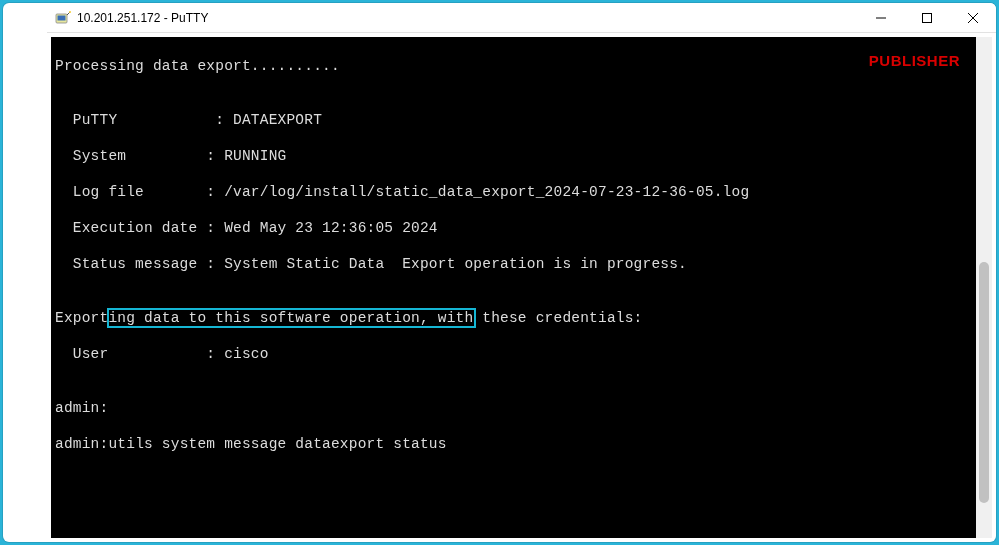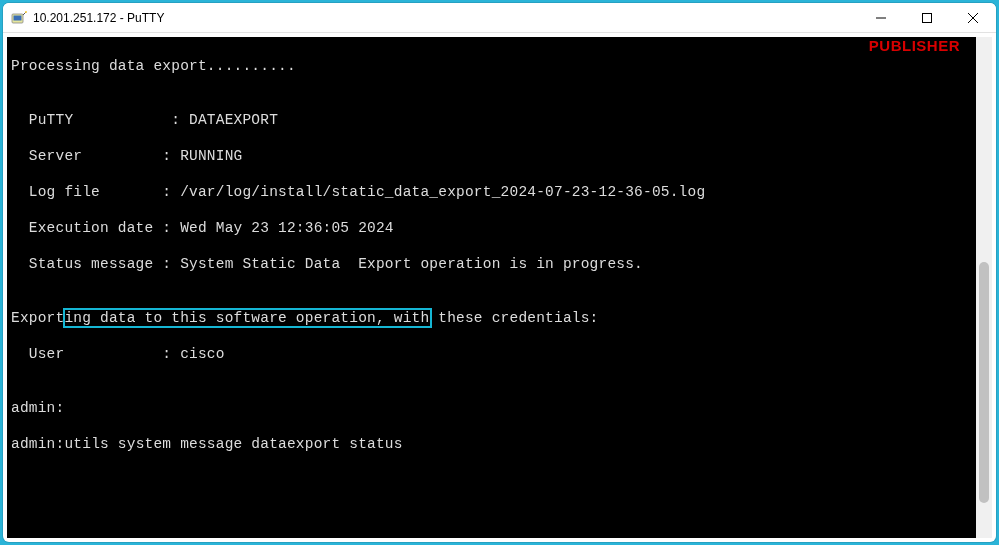--- a/index.html
+++ b/index.html
@@ -13,20 +13,21 @@
     }
     .window {
       width: 100%;
       height: 100%;
       background: #fff;
       border-radius: 6px;
       overflow: hidden;
       display: flex;
       flex-direction: column;
       box-shadow: 0 0 0 1px rgba(0,0,0,.1);
+      padding-left: 44px;
     }
     .titlebar {
       height: 30px;
       background: #fff;
       display: flex;
       align-items: center;
       border-bottom: 1px solid #e2e2e2;
     }
     .title-left {
       display: flex;
@@ -70,21 +71,21 @@
       font-family: "Courier New", Consolas, monospace;
       font-size: 14.5px;
       line-height: 18px;
       color: #dcdcdc;
       padding: 2px 4px;
       white-space: pre;
       letter-spacing: 0.2px;
     }
     .publisher-badge {
       position: absolute;
-      top: 0;
+      top: 15px;
       right: 32px;
       color: #d80000;
       font-weight: 700;
       font-family: Arial, sans-serif;
       font-size: 15px;
       letter-spacing: .5px;
     }
     .scrollbar {
       position: absolute;
       right: 0;
@@ -145,21 +146,21 @@
     </div>
   </div>
 
   <div class="terminal-wrap">
     <div class="publisher-badge">PUBLISHER</div>
 
     <div class="terminal">
 <span class="line">Processing data export..........</span>
 <span class="line"></span>
 <span class="line">  PuTTY           : DATAEXPORT</span>
-<span class="line">  Server         : RUNNING</span>
+<span class="line">  System         : RUNNING</span>
 <span class="line">  Log file       : /var/log/install/static_data_export_2024-07-23-12-36-05.log</span>
 <span class="line">  Execution date : Wed May 23 12:36:05 2024</span>
 <span class="line">  Status message : System Static Data  Export operation is in progress.</span>
 <span class="line"></span>
 <span class="line">Exporting data to this software operation, with these credentials:</span>
 <span class="line">  User           : cisco</span>
 <span class="line"></span>
 <span class="line">admin:</span>
 <span class="line"><span>admin:</span><span>utils system message dataexport status</span></span>
 <span class="line"></span>

